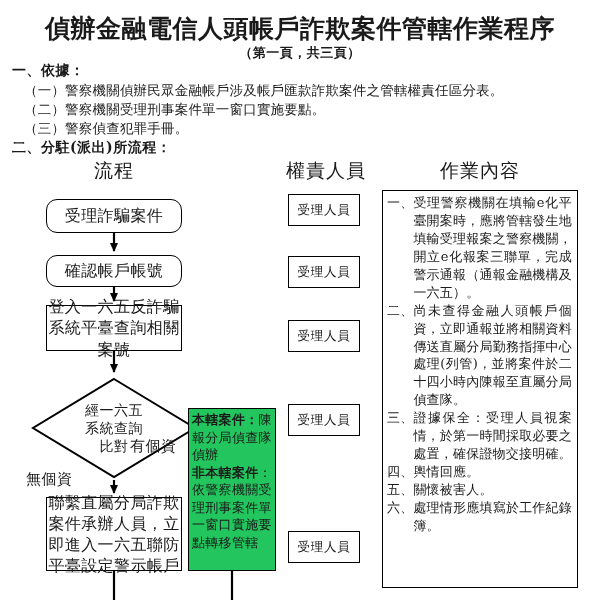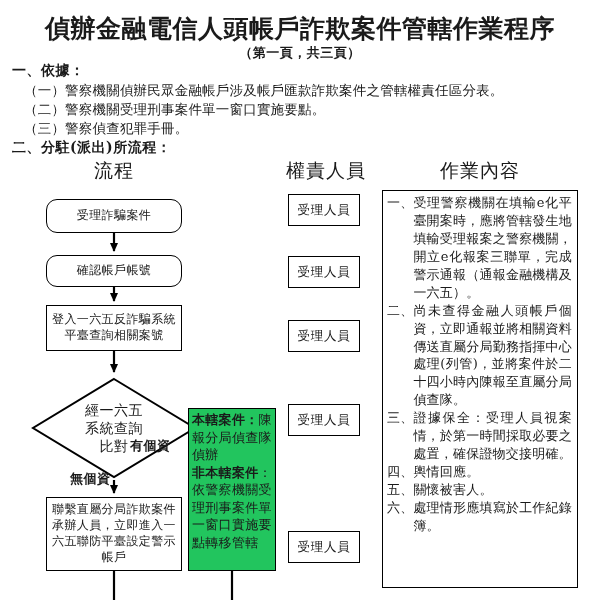--- a/index.html
+++ b/index.html
@@ -83,21 +83,21 @@
   
   .fbox {
     position: absolute;
     border: 1.4px solid #000;
     background: #fff;
     box-sizing: border-box;
     display: flex;
     align-items: center;
     justify-content: center;
     text-align: center;
-    font-size: 12px;
+    font-size: 16px;
     line-height: 1.32;
     letter-spacing: 0.4px;
   }
   .fbox.rounded { border-radius: 11px; }
 
   
   #flow-accept   { left: 46px; top: 199px; width: 136px; height: 34px; }
   #flow-confirm  { left: 46px; top: 255px; width: 136px; height: 32px; border-radius: 11px; }
   #flow-login    { left: 46px; top: 305px; width: 136px; height: 46px; }
   #flow-contact  { left: 46px; top: 497px; width: 136px; height: 74px; }
@@ -122,27 +122,26 @@
     font-size: 14px;
     line-height: 1.3;
     letter-spacing: 0.5px;
     text-align: center;
     pointer-events: none;
   }
 
   
   .branch-label {
     position: absolute;
-    font-size: 13px;
-    letter-spacing: 0.5px;
-    white-space: nowrap;
-    font-weight: bold;
+    font-size: 15px;
+    letter-spacing: 0.5px;
+    white-space: nowrap;
   }
   #label-has-data { left: 130px; top: 437px; }
-  #label-no-data  { left: 26px;  top: 470px; margin-left: 44px; }
+  #label-no-data  { left: 26px;  top: 470px; }
 
   
   #flow-jurisdiction {
     position: absolute;
     left: 188px;
     top: 408px;
     width: 88px;
     height: 163px;
     border: 1.4px solid #000;
     box-sizing: border-box;

